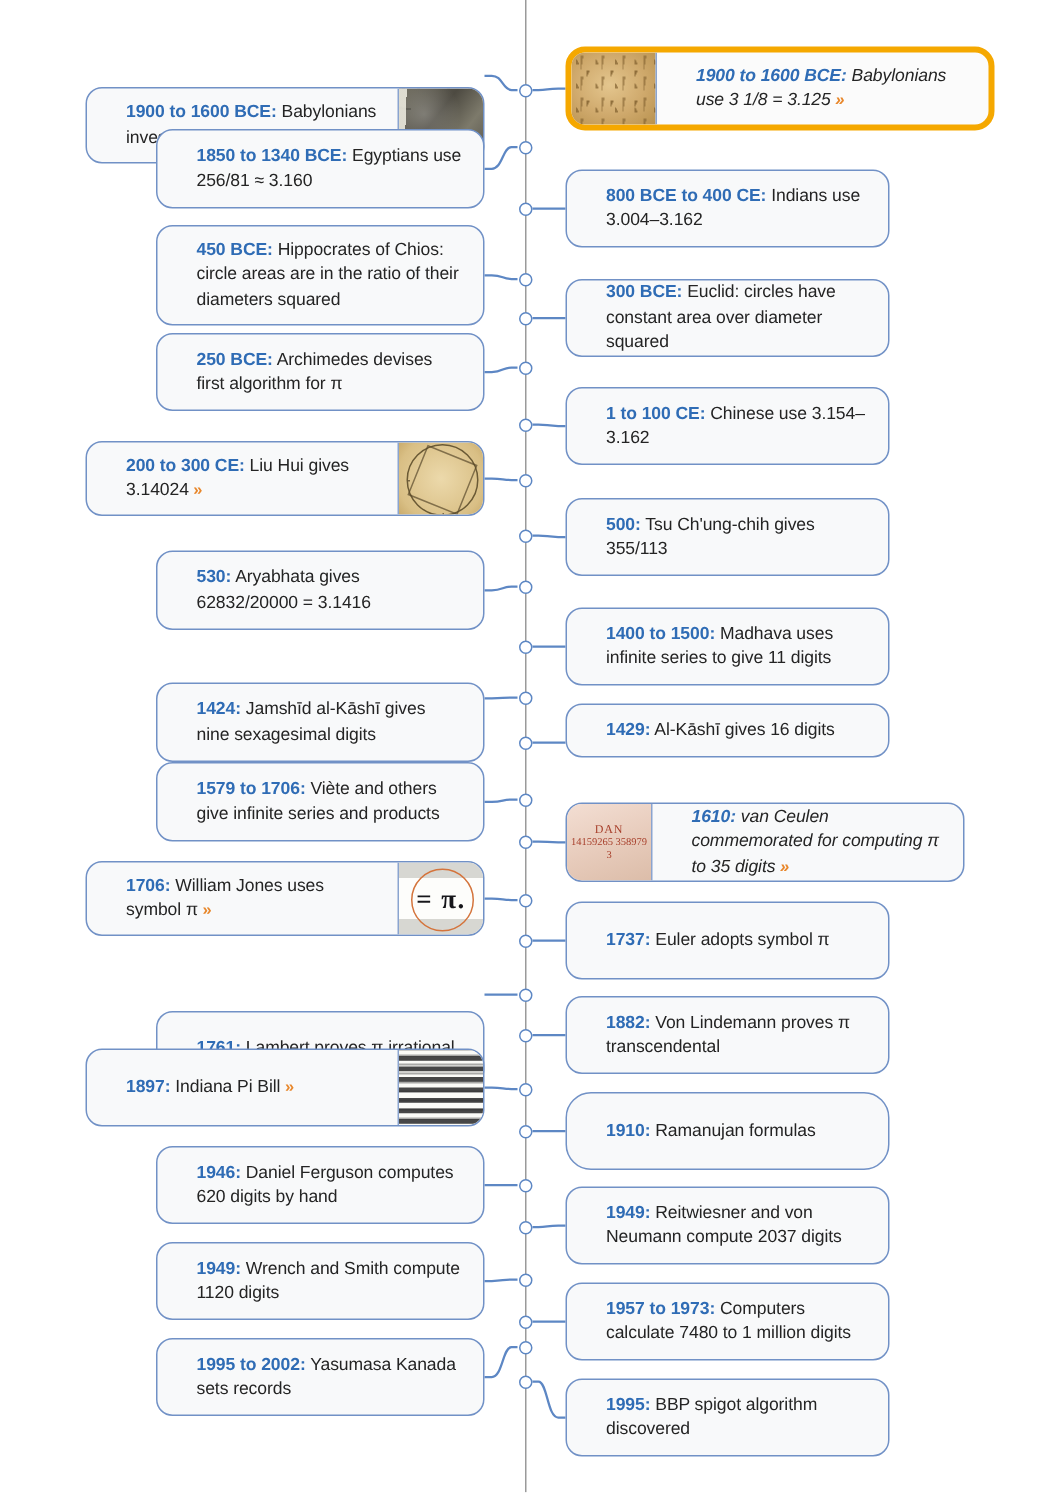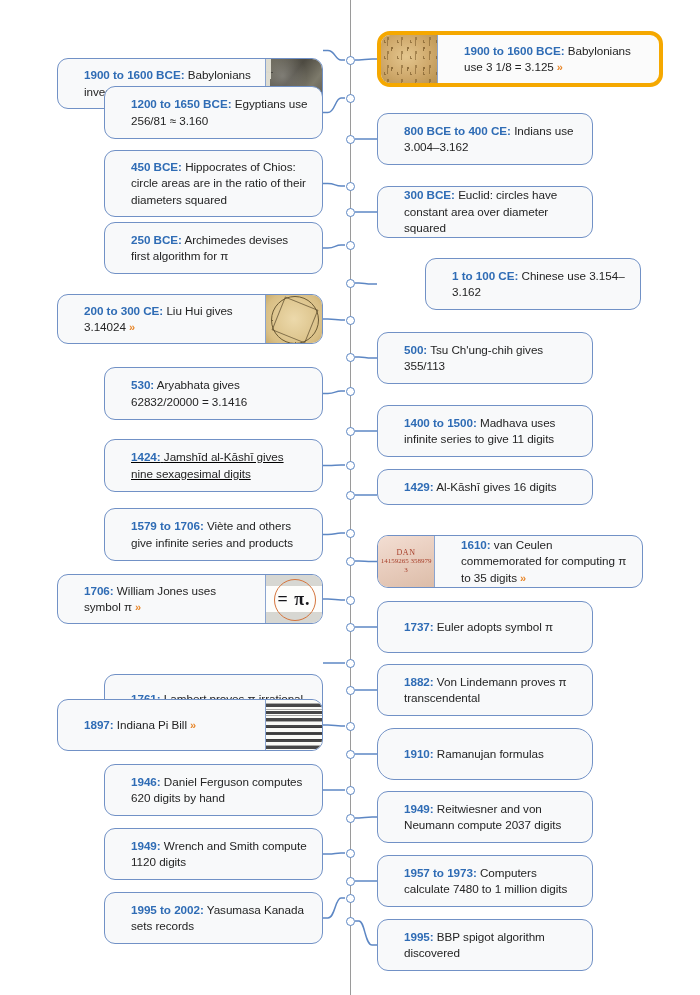--- a/index.html
+++ b/index.html
@@ -67,20 +67,21 @@
     background: #fbfbfb;
   }
   .card-body {
     flex: 1 1 auto;
     display: flex;
     align-items: center;
     padding: 9px 14px 9px 26px;
     min-width: 0;
   }
   .card.img-left .card-body {
+    font-style: italic;
   }
   .card-text {
     font-size: 11.7px;
     line-height: 16.5px;
     color: #242424;
     letter-spacing: -0.05px;
   }
   .card-date {
     color: #2f6cb5;
     font-weight: bold;
@@ -287,21 +288,21 @@
     </div>
   <div id="left-col">
       <div class="card" style="left: 57px; top: 25px; width: 266px; height: 51px; margin-top: 33px;">
         <div class="card-body">
           <div class="card-text"><span class="card-date">1900 to 1600 BCE:</span> <span> Babylonians investigate regular polygons</span><span class="chev"> »</span></div>
         </div>
         <div class="thumb tb-tablet"></div>
       </div>
       <div class="card" style="left: 104px; top: 86px; width: 219px; height: 53px;">
         <div class="card-body">
-          <div class="card-text"><span class="card-date">1200 to 1650 BCE:</span> <span> Egyptians use 256/81 ≈ 3.160</span></div>
+          <div class="card-text"><span class="card-date">1850 to 1340 BCE:</span> <span> Egyptians use 256/81 ≈ 3.160</span></div>
         </div>
       </div>
       <div class="card" style="left: 104px; top: 150px; width: 219px; height: 67px;">
         <div class="card-body">
           <div class="card-text"><span class="card-date">450 BCE:</span> <span> Hippocrates of Chios: circle areas are in the ratio of their diameters squared</span></div>
         </div>
       </div>
       <div class="card" style="left: 104px; top: 222px; width: 219px; height: 52px;">
         <div class="card-body">
           <div class="card-text"><span class="card-date">250 BCE:</span> <span> Archimedes devises first algorithm for π</span></div>
@@ -311,21 +312,21 @@
         <div class="card-body">
           <div class="card-text"><span class="card-date">200 to 300 CE:</span> <span> Liu Hui gives 3.14024</span><span class="chev"> »</span></div>
         </div>
         <div class="thumb tb-liuhui"></div>
       </div>
       <div class="card" style="left: 104px; top: 367px; width: 219px; height: 53px;">
         <div class="card-body">
           <div class="card-text"><span class="card-date">530:</span> <span> Aryabhata gives 62832/20000 = 3.1416</span></div>
         </div>
       </div>
-      <div class="card" style="left: 104px; top: 439px; width: 219px; height: 53px; text-decoration: underline;">
+      <div class="card" style="left: 104px; top: 455px; width: 219px; height: 53px;">
         <div class="card-body">
           <div class="card-text"><span class="card-date">1424:</span> <span> Jamshīd al-Kāshī gives nine sexagesimal digits</span></div>
         </div>
       </div>
       <div class="card" style="left: 104px; top: 508px; width: 219px; height: 53px;">
         <div class="card-body">
           <div class="card-text"><span class="card-date">1579 to 1706:</span> <span> Viète and others give infinite series and products</span></div>
         </div>
       </div>
       <div class="card" style="left: 57px; top: 574px; width: 266px; height: 50px;">
@@ -371,21 +372,21 @@
       <div class="card" style="left: 377px; top: 113px; width: 216px; height: 52px;">
         <div class="card-body">
           <div class="card-text"><span class="card-date">800 BCE to 400 CE:</span> <span> Indians use 3.004–3.162</span></div>
         </div>
       </div>
       <div class="card" style="left: 377px; top: 186px; width: 216px; height: 52px;">
         <div class="card-body">
           <div class="card-text"><span class="card-date">300 BCE:</span> <span> Euclid: circles have constant area over diameter squared</span></div>
         </div>
       </div>
-      <div class="card" style="left: 377px; top: 258px; width: 216px; height: 52px; margin-left: 48px;">
+      <div class="card" style="left: 377px; top: 258px; width: 216px; height: 52px;">
         <div class="card-body">
           <div class="card-text"><span class="card-date">1 to 100 CE:</span> <span> Chinese use 3.154–3.162</span></div>
         </div>
       </div>
       <div class="card" style="left: 377px; top: 332px; width: 216px; height: 52px;">
         <div class="card-body">
           <div class="card-text"><span class="card-date">500:</span> <span> Tsu Ch'ung-chih gives 355/113</span></div>
         </div>
       </div>
       <div class="card" style="left: 377px; top: 405px; width: 216px; height: 52px;">

